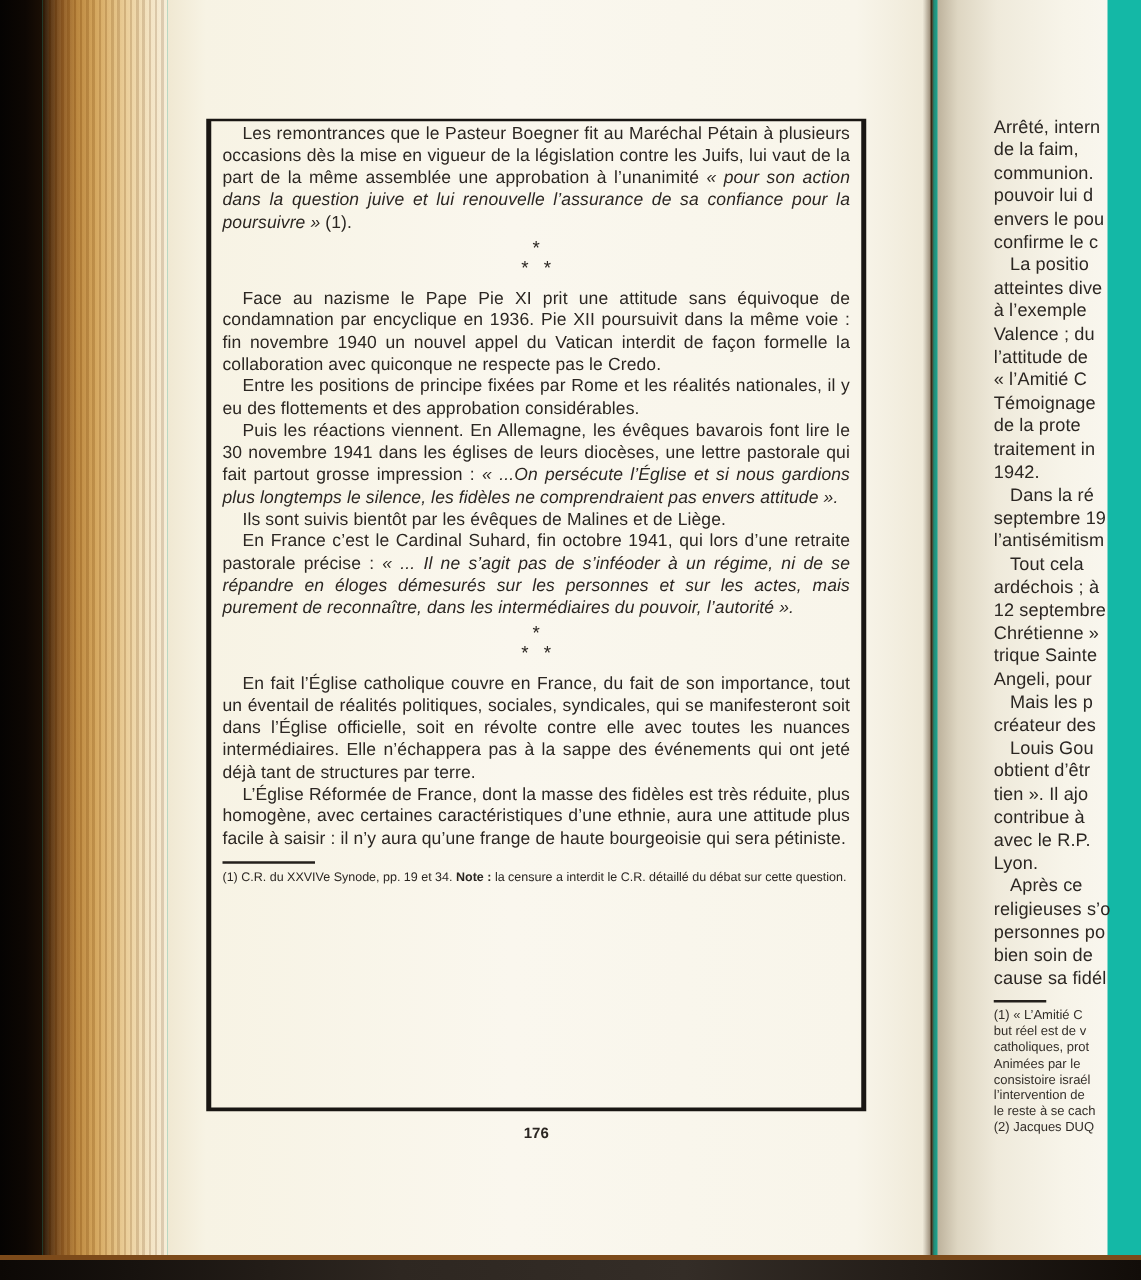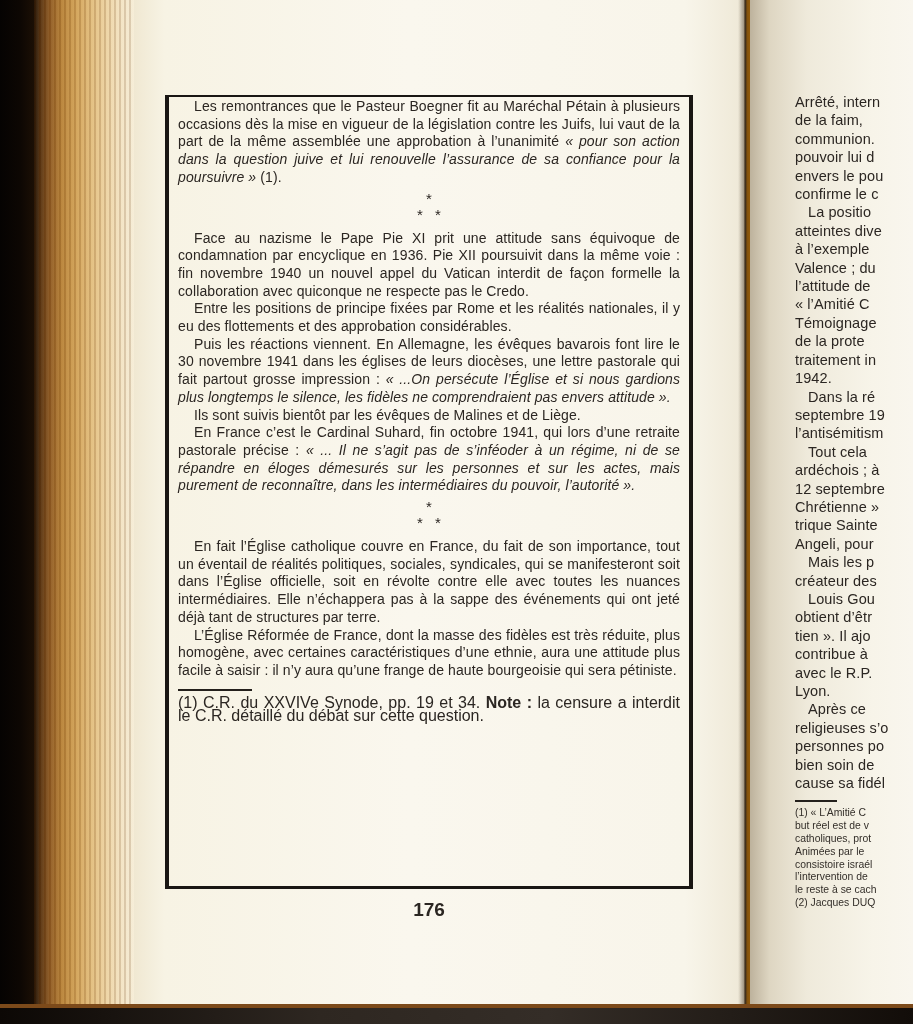--- a/index.html
+++ b/index.html
@@ -1,18 +1,18 @@
 <!DOCTYPE html>
 <html><head>
 <meta charset="utf-8">
 <style>
   html,body { margin:0; padding:0; background:#0e0a07; }
   .scene {
     position:relative; width:913px; height:1024px; overflow:hidden;
-    background:#a16207;
+    background:#14b8a6;
     font-family:"Liberation Sans", sans-serif;
   }
   
   .edge-black { position:absolute; left:0; top:0; width:34px; height:100%;
     background:linear-gradient(90deg,#050302 0%,#0d0703 60%,#1b0f05 100%); }
   
   .edge-pages { position:absolute; left:34px; top:0; width:100px; height:100%;
     background:
       repeating-linear-gradient(90deg, rgba(105,60,18,0.18) 0 2px, rgba(255,245,220,0.05) 2px 5px),
       linear-gradient(90deg,#1d0f03 0%,#5a3410 7%,#8f5a22 16%,#b98338 28%,#d2a257 42%,#e2bd7d 57%,#edd3a2 72%,#f3e3c2 86%,#f6edd8 100%); }
@@ -23,28 +23,28 @@
     box-sizing:border-box; border:solid #191613; border-width:2px 4px 3px 4px;
     padding:1px 9px 0 9px; overflow:hidden; }
   .bp { margin:0; text-indent:16px; font-size:14px; line-height:17.7px;
     text-align:justify; color:#2b2622; letter-spacing:0.1px; }
   .it { font-style:italic; }
   .bd { font-weight:bold; }
   .stars { text-align:center; color:#2b2622; font-size:15px; line-height:16px;
     margin:4px 0 7px 0; }
   .stars .s2 { word-spacing:8px; }
   .fn-rule { width:74px; border-top:2px solid #24201c; margin:9px 0 5px 0; }
-  .fn { margin:0; font-size:16px; line-height:13px; text-align:justify; color:#2b2622; }
+  .fn { margin:0; font-size:10px; line-height:13px; text-align:justify; color:#2b2622; }
   .page-number { position:absolute; left:31px; top:899px; width:528px;
-    text-align:center; font-size:19px; font-weight:bold; color:#2b2622; }
+    text-align:center; font-size:12px; font-weight:bold; color:#2b2622; }
   
   .gutter { position:absolute; left:738px; top:0; width:14px; height:1006px;
     background:linear-gradient(90deg, rgba(50,32,14,0) 0%, rgba(50,32,14,0.35) 40%, #33220f 52%, rgba(70,50,25,0.35) 65%, rgba(70,50,25,0) 100%); }
   
-  .right-page { position:absolute; left:750px; top:0; width:163px; height:1008px;
+  .right-page { position:absolute; left:750px; top:0; width:136px; height:1008px;
     background:linear-gradient(90deg,#bdb29c 0%,#ded6c2 12%,#efeadb 35%,#f7f4e9 75%,#f9f6ee 100%); }
   .rp-col { position:absolute; left:45px; top:93px; width:230px; }
   .rl { white-space:nowrap; font-size:14.5px; line-height:18.4px; color:#2b2622; letter-spacing:0.1px; }
   .rl.ind { padding-left:13px; }
   .rp-rule { width:42px; border-top:2px solid #24201c; margin:8px 0 5px 0; }
   .rfl { white-space:nowrap; font-size:10.4px; line-height:12.8px; color:#332e29; }
   
   .bottom-edge { position:absolute; left:0; top:1004px; width:913px; height:20px;
     background:linear-gradient(90deg,#0c0805 0%,#2e2721 35%,#342d27 60%,#120d09 100%);
     border-top:4px solid #7c4a1a; box-sizing:border-box; }

